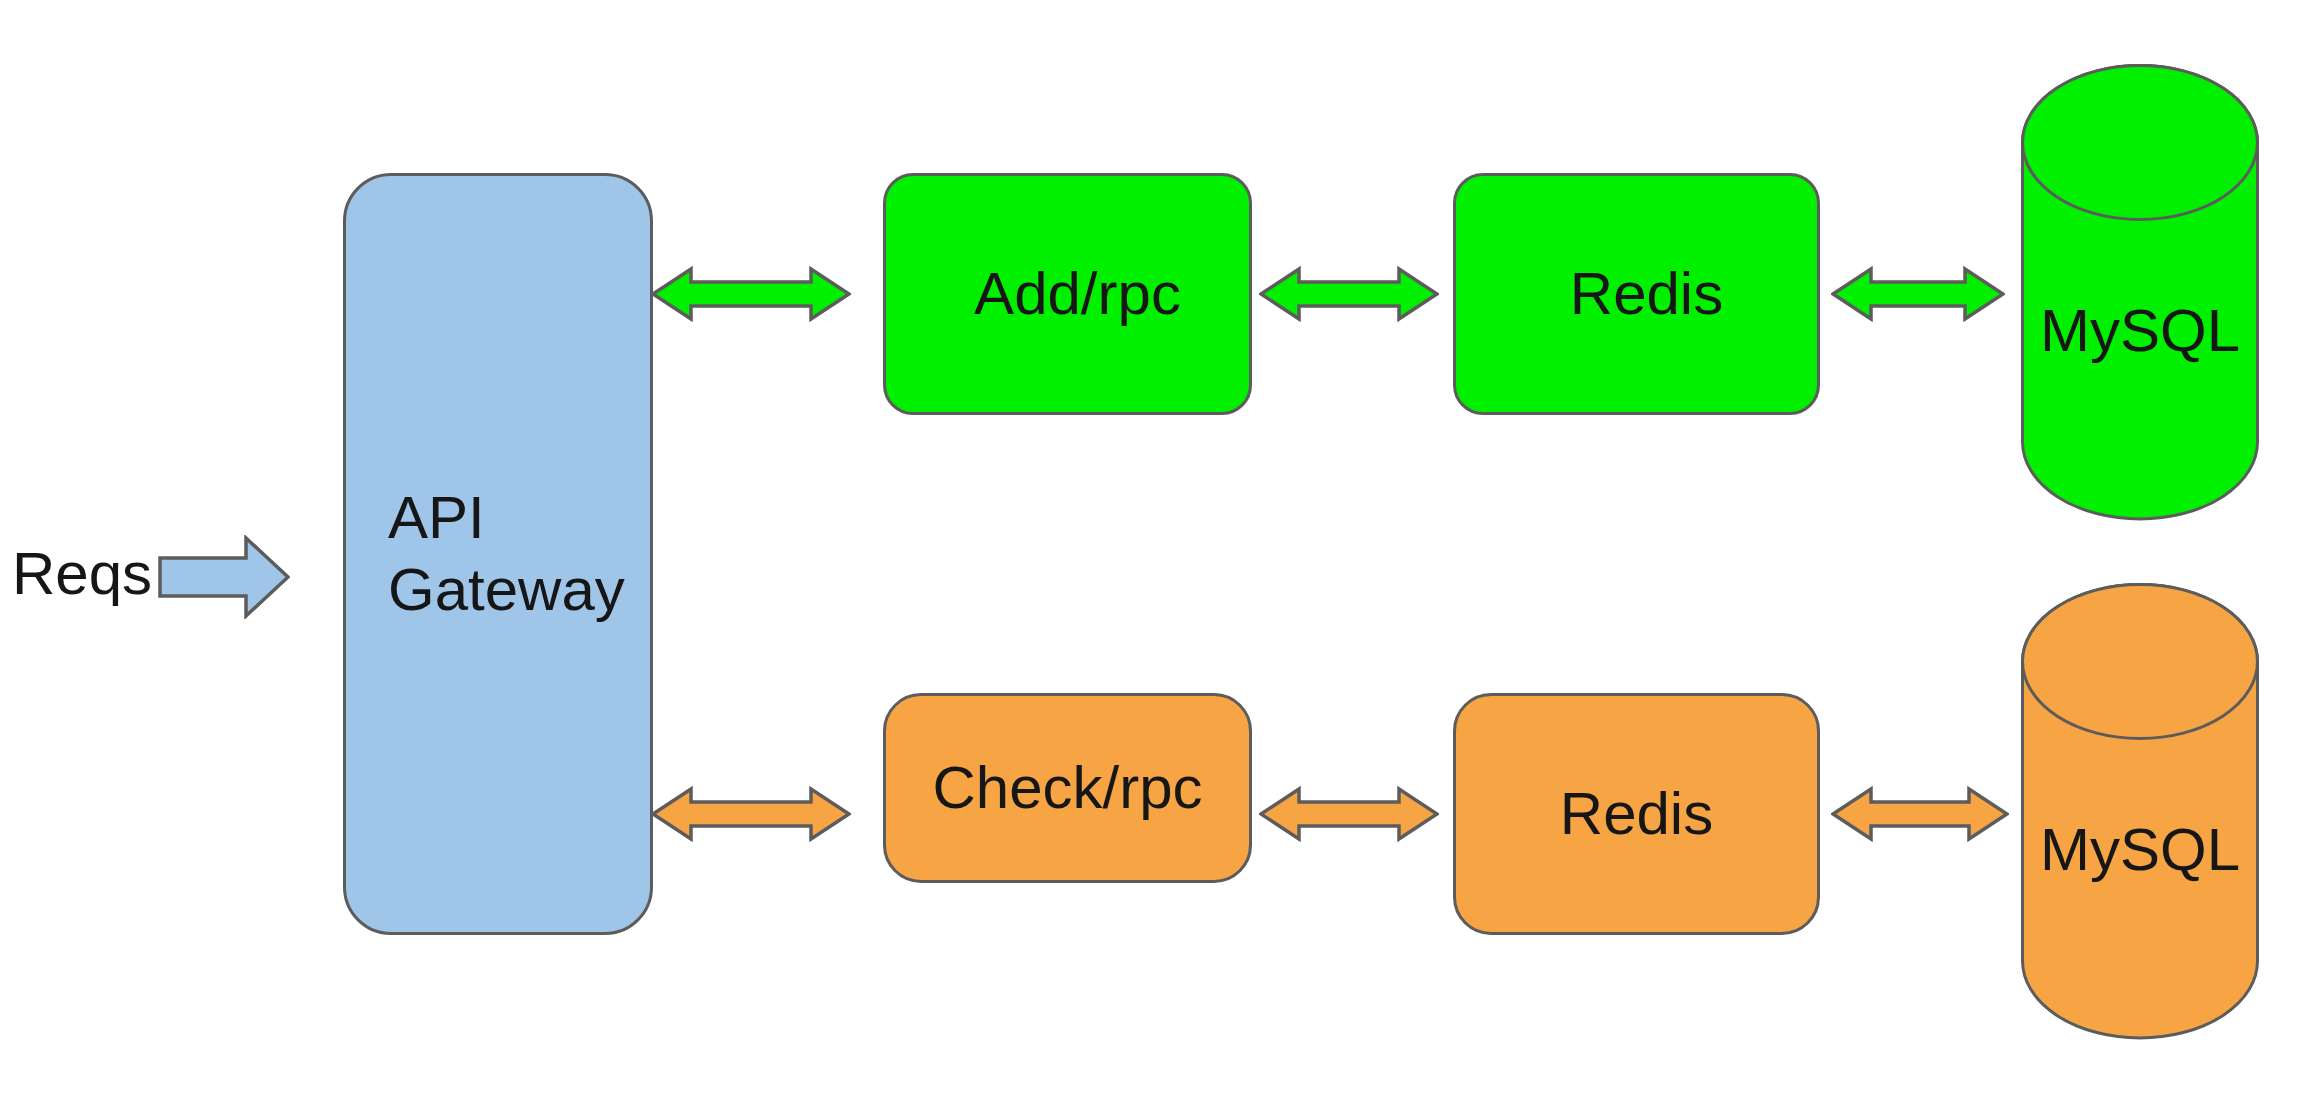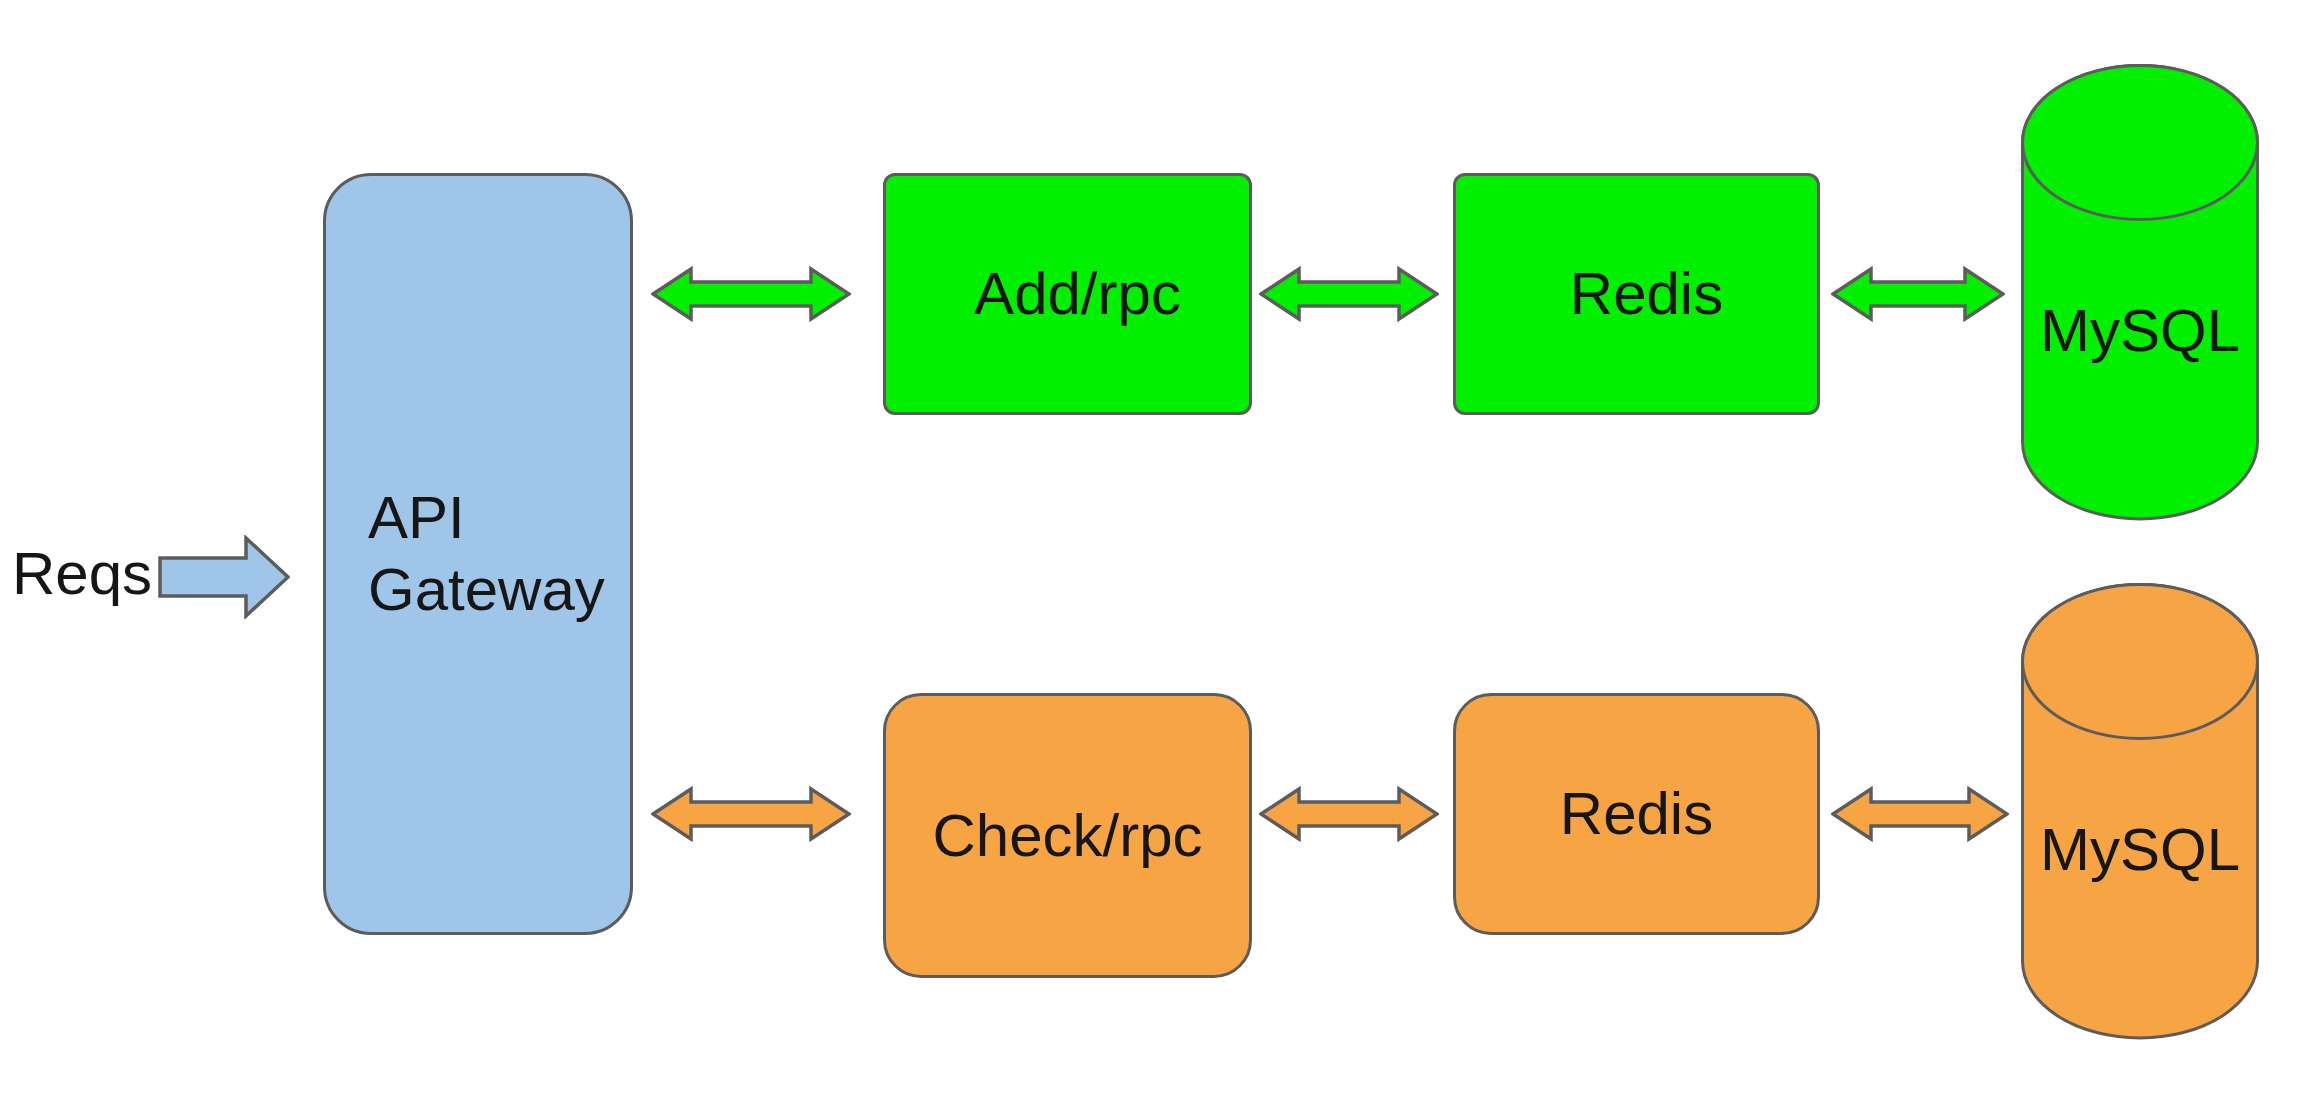--- a/index.html
+++ b/index.html
@@ -21,28 +21,29 @@
     position: absolute;
     box-sizing: border-box;
     border: 3px solid var(--stroke, #5c5c5c);
     display: flex;
     align-items: center;
     justify-content: center;
     font-size: 60px;
     line-height: 72px;
     color: var(--text, #161616);
   }
-  .node.green  { background: var(--green, #00f000); border-radius: 12px; padding-left: 20px; }
+  .node.green  { background: var(--green, #00f000); border-radius: 30px; padding-left: 20px; }
   .node.orange { background: var(--orange, #f7a544); border-radius: 38px; }
   .node.gateway {
     background: var(--blue, #9fc5e8);
     border-radius: 48px;
     justify-content: flex-start;
     padding-left: 42px;
     padding-right: 12px;
+    margin-left: 20px;
   }
   .label {
     position: absolute;
     font-size: 60px;
     line-height: 66px;
     color: var(--text, #161616);
     white-space: nowrap;
   }
   .cyl-label { text-align: center; }
   .fill-green  { fill: var(--green, #00f000); stroke: var(--stroke, #5c5c5c); stroke-width: 3; }
@@ -89,21 +90,21 @@
   <svg class="abs" style="left:2019px; top:62px;" width="242" height="460" viewBox="0 0 242 460">
     <path class="fill-green" d="M3.5,80.5 A117.5,77 0 0 1 238.5,80.5 L238.5,380 A117.5,77 0 0 1 3.5,380 Z"></path>
     <ellipse class="fill-green" cx="121" cy="80.5" rx="117.5" ry="77"></ellipse>
   </svg>
   <div class="label cyl-label" style="left:2019px; top:298px; width:242px;">MySQL</div>
 
   <svg class="abs" style="left:651px; top:784px;" width="200" height="60" viewBox="0 0 200 60">
     <polygon class="arrow-orange" points="2,30 40,5 40,18 160,18 160,5 198,30 160,55 160,42 40,42 40,55"></polygon>
   </svg>
 
-  <div class="node orange" style="left:883px; top:693px; width:369px; height:285px;">
+  <div class="node orange" style="left:883px; top:693px; width:369px; height:190px;">
     <span>Check/rpc</span>
   </div>
 
   <svg class="abs" style="left:1259px; top:784px;" width="180" height="60" viewBox="0 0 180 60">
     <polygon class="arrow-orange" points="2,30 40,5 40,18 140,18 140,5 178,30 140,55 140,42 40,42 40,55"></polygon>
   </svg>
 
   <div class="node orange" style="left:1453px; top:693px; width:367px; height:242px;">
     <span>Redis</span>
   </div>

